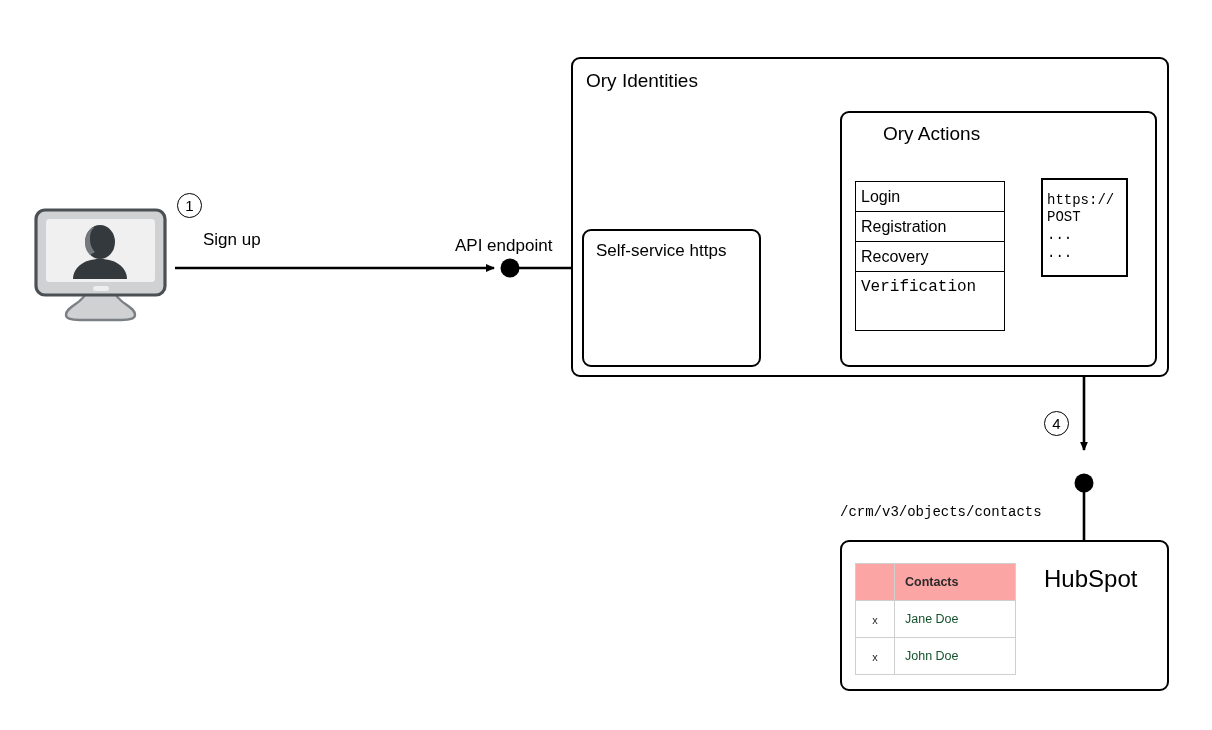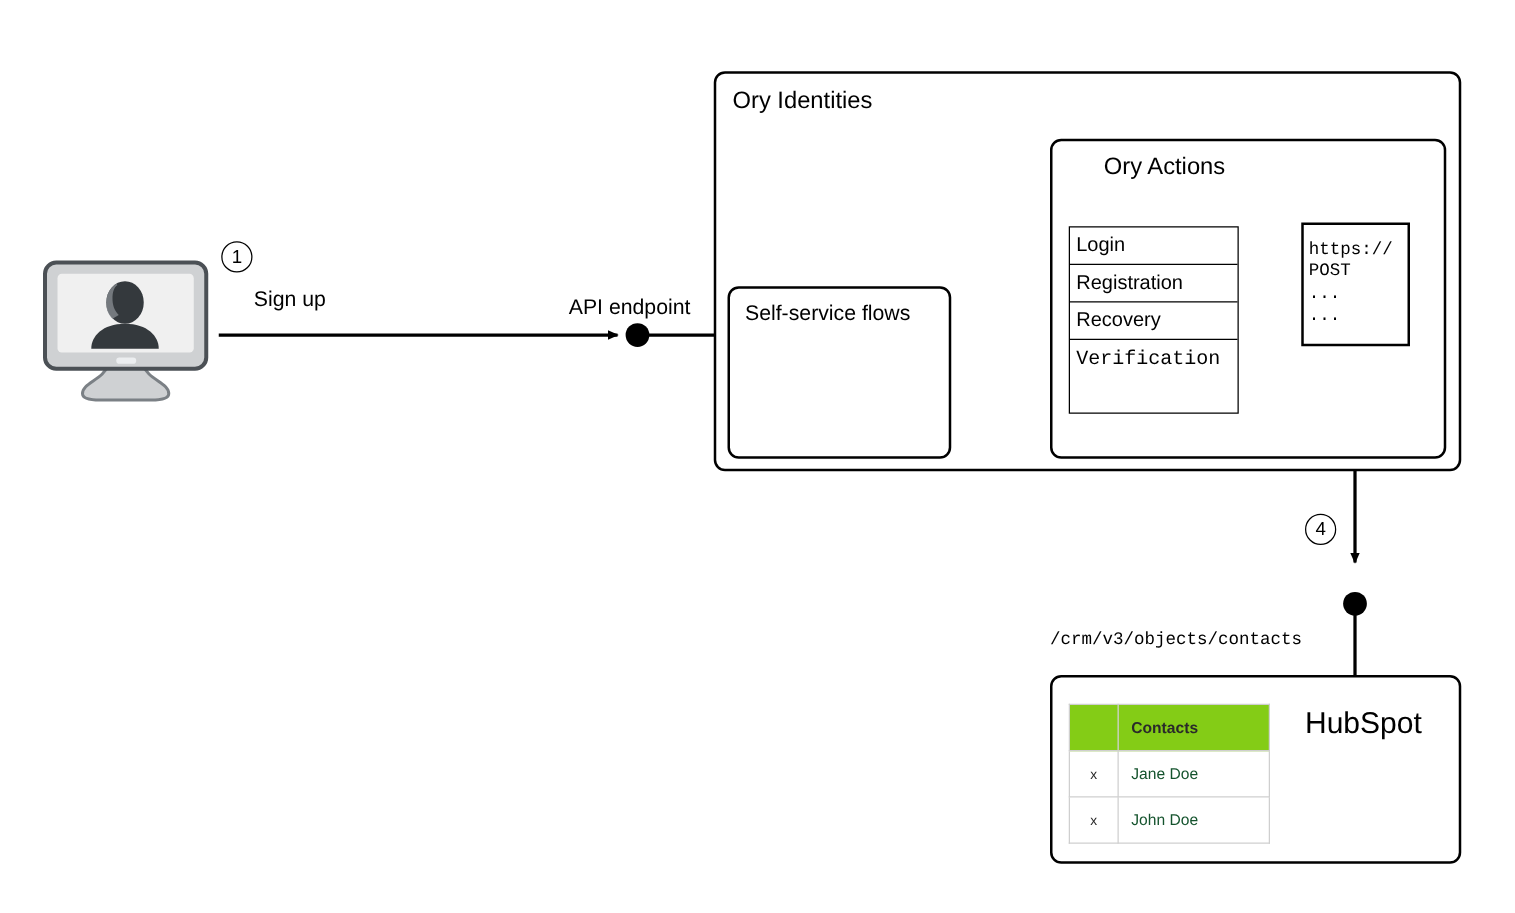--- a/index.html
+++ b/index.html
@@ -44,21 +44,21 @@
     box-sizing: border-box;
     background: #ffffff;
     border: 2px solid #000000;
   }
   .box-round { border-radius: 9px; }
 
   
   #flow-list {
     position: absolute;
     left: 855px; top: 181px;
-    width: 136px; height: 150px;
+    width: 150px; height: 150px;
     box-sizing: border-box;
     border: 1.6px solid #000;
     background: #fff;
   }
   .flow-row {
     box-sizing: border-box;
     height: 30px;
     border-bottom: 1.6px solid #000;
     display: flex;
     align-items: center;
@@ -73,21 +73,21 @@
     width: 161px;
     border-collapse: collapse;
     background: #fff;
   }
   #contacts-table th, #contacts-table td {
     border: 1px solid #cfcfcf;
     padding: 0;
     height: 36px;
     text-align: left;
   }
-  #contacts-table th { background: #84cc16; }
+  #contacts-table th { background: #fca5a5; }
   .col-x { width: 38px; text-align: center !important; }
   .cell-pad { padding-left: 10px; }
   .cell-mid { display: block; }
 
   
   .circ {
     position: absolute;
     width: 25px; height: 25px;
     box-sizing: border-box;
     border: 1.6px solid #000;
@@ -169,21 +169,21 @@
 <div class="lbl t-body" style="left:203px; top:231px;">Sign up</div>
 
 <div class="lbl t-body" style="left:455px; top:237px;text-align:right;">API endpoint</div>
 
 <div class="lbl t-mono-path" style="left:840px; top:505px;">/crm/v3/objects/contacts</div>
 
 <div class="box box-round" style="left:571px; top:57px; width:598px; height:320px;"></div>
 <div class="lbl t-title" style="left:586px; top:71px;">Ory Identities</div>
 
 <div class="box box-round" style="left:582px; top:229px; width:179px; height:138px;"></div>
-<div class="lbl t-body" style="left:596px; top:242px;">Self-service flows</div>
+<div class="lbl t-body" style="left:596px; top:242px;">Self-service https</div>
 
 <div class="box box-round" style="left:840px; top:111px; width:317px; height:256px;"></div>
 <div class="lbl t-title" style="left:869px; top:124px;margin-left:14px;">Ory Actions</div>
 
 <div id="flow-list">
   <div class="flow-row">
     <span class="t-list">Login</span>
   </div>
   <div class="flow-row">
     <span class="t-list">Registration</span>

